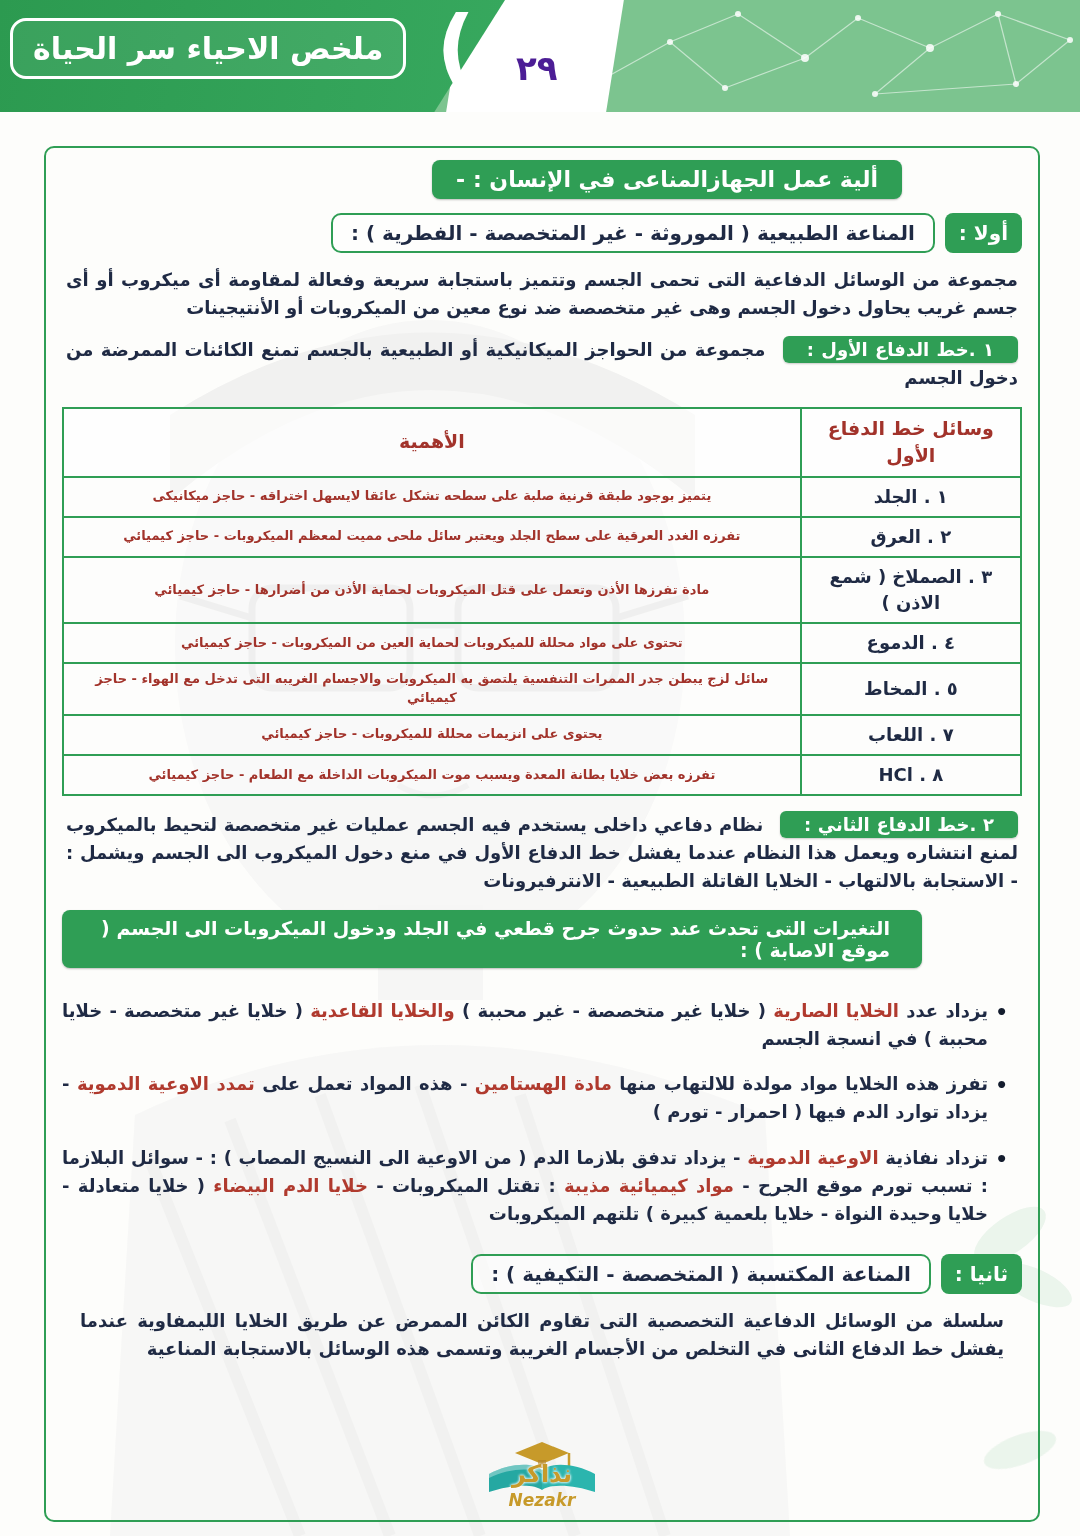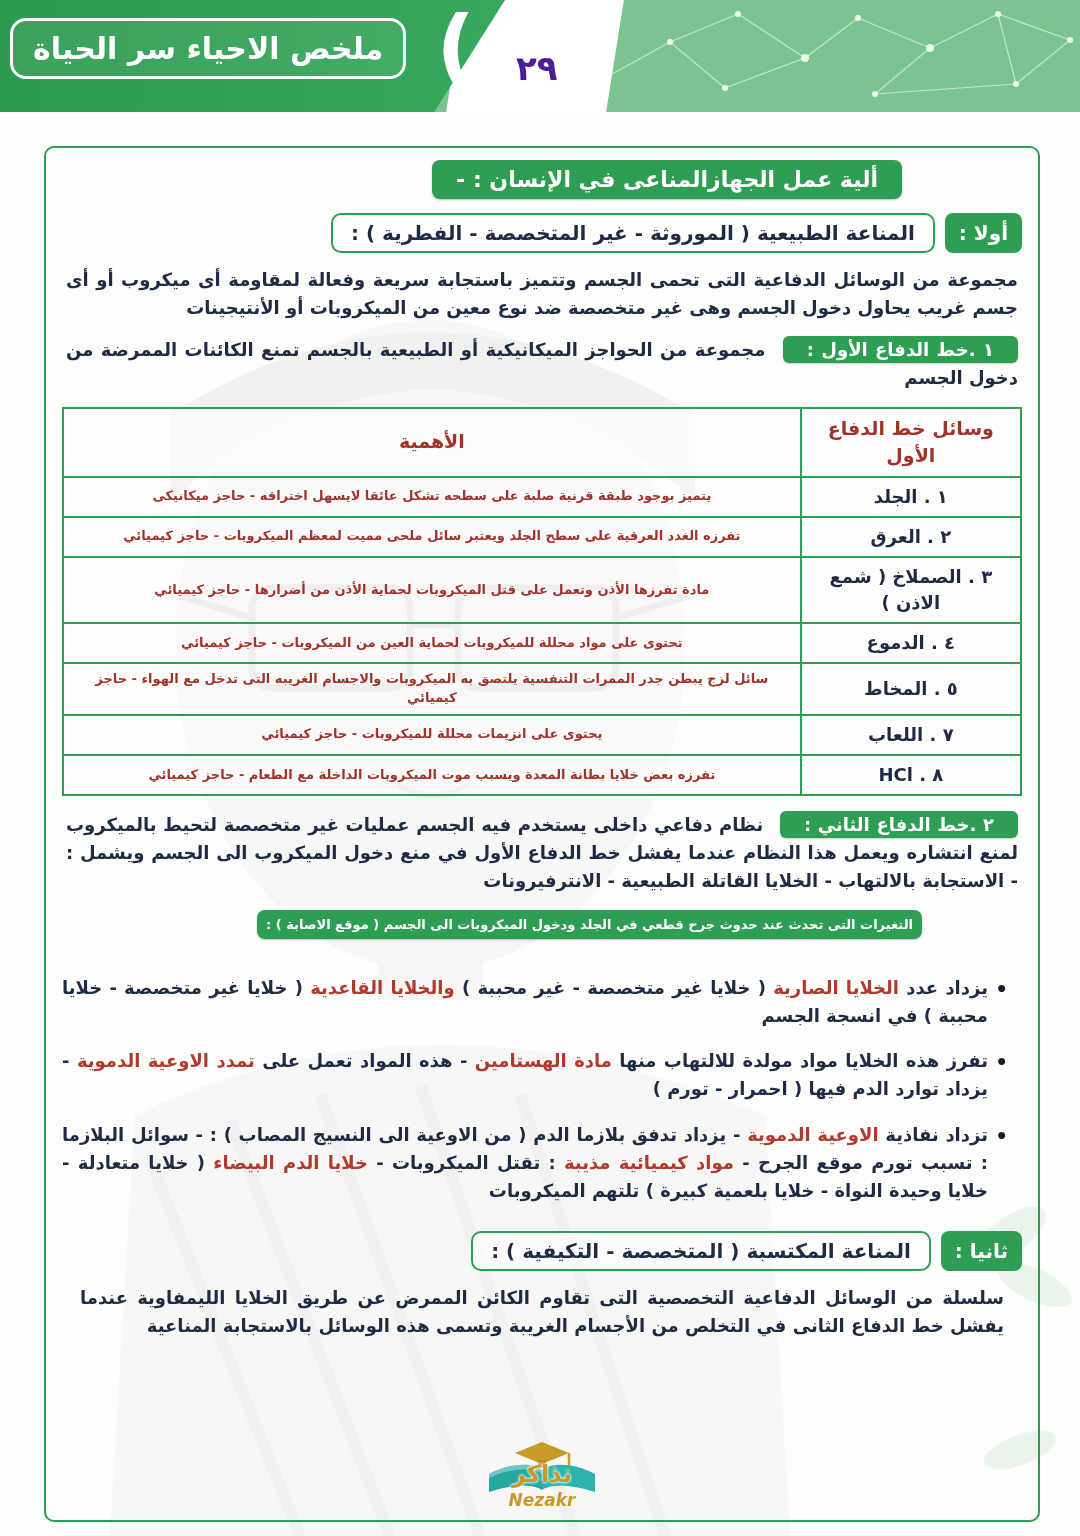--- a/index.html
+++ b/index.html
@@ -51,22 +51,22 @@
 
   table.defense{width:100%;border-collapse:collapse;margin:8px 0;
     background:rgba(255,255,255,.30)}
   .defense th,.defense td{border:2px solid #2f9e55;padding:6px 10px;font-weight:700;
     line-height:1.45;text-align:center;vertical-align:middle}
   .defense th{font-size:19px;color:#a2332b;background:rgba(255,255,255,.45)}
   .defense th.col-means{width:23%}
   .cell-means{font-size:18px;color:#1f2a44}
   .cell-importance{font-size:13px;color:#a2332b}
 
-  .changes-pill{background:#2f9e55;color:#fff;font-size:13px;font-weight:700;
-    padding:7px 9px;border-radius:8px;width:fit-content;margin:8px 100px 13px 0;
+  .changes-pill{background:#2f9e55;color:#fff;font-size:19px;font-weight:700;
+    padding:7px 32px;border-radius:8px;width:fit-content;margin:8px 100px 7px 0;
     box-shadow:0 1px 2px rgba(0,0,0,.25)}
 
   .changes-list{list-style:none;margin:4px 0 2px;padding:0 12px 0 0}
   .changes-list li{position:relative;padding-right:22px;font-size:18px;font-weight:700;
     color:#1f2a44;line-height:1.55;text-align:justify;margin:18px 0}
   .changes-list li::before{content:"•";position:absolute;right:2px;top:0;
     color:#141d2e;font-size:20px}
   .red-text{color:#b03a2e}
 
   .final-para{padding:0 14px}

